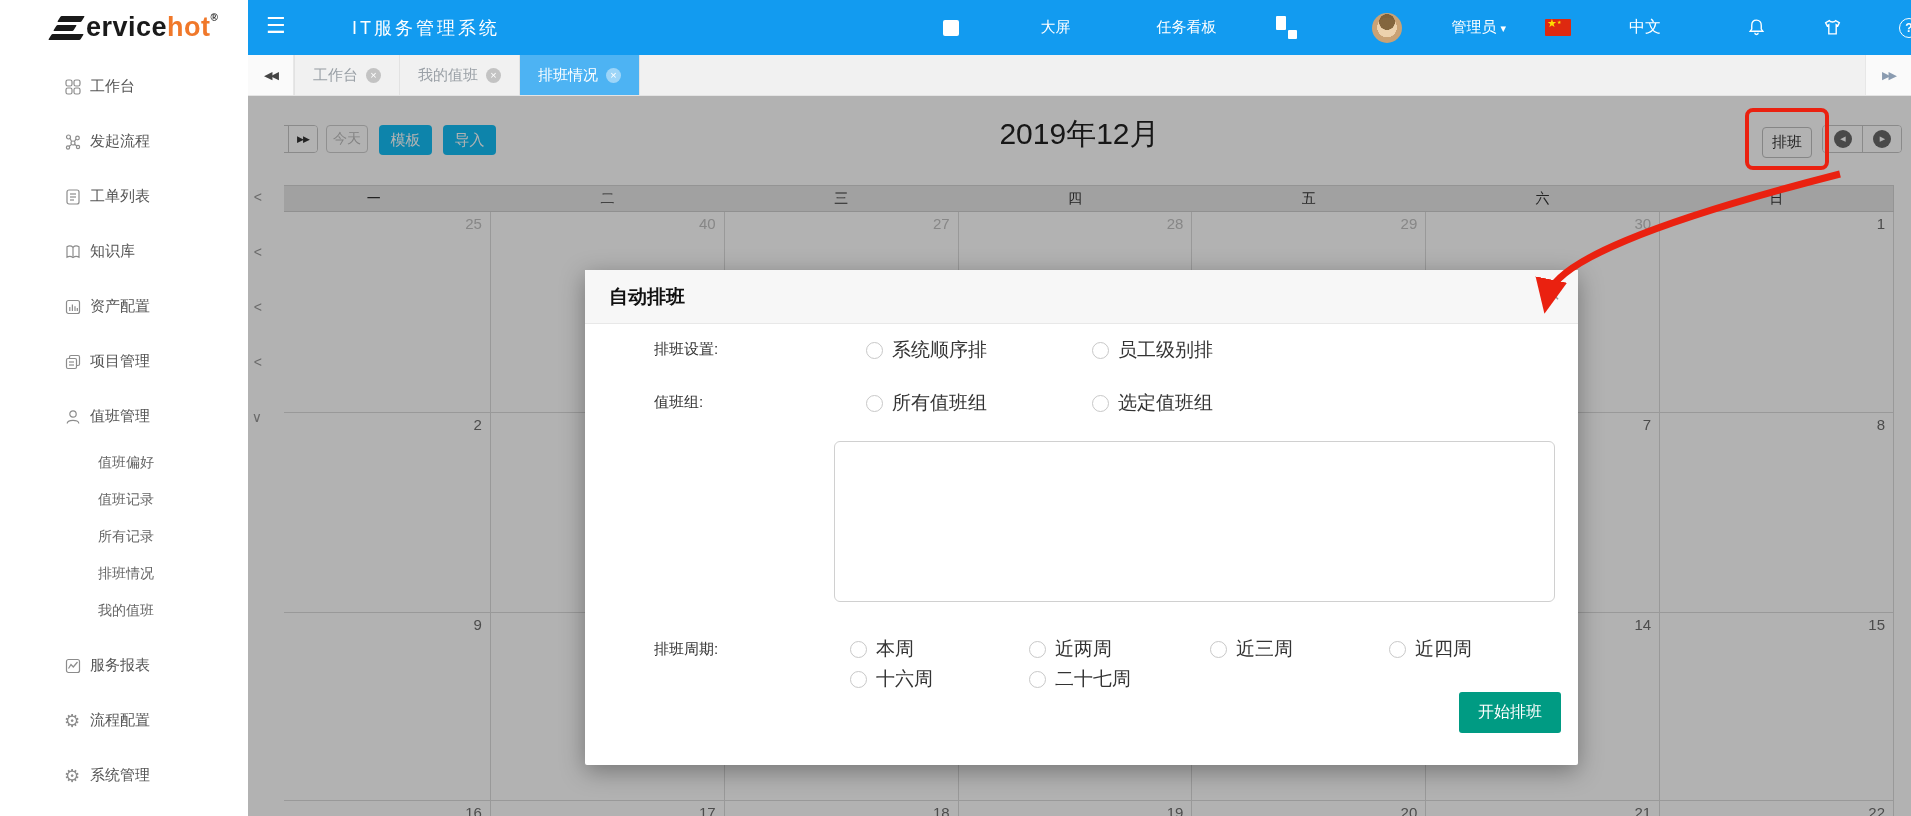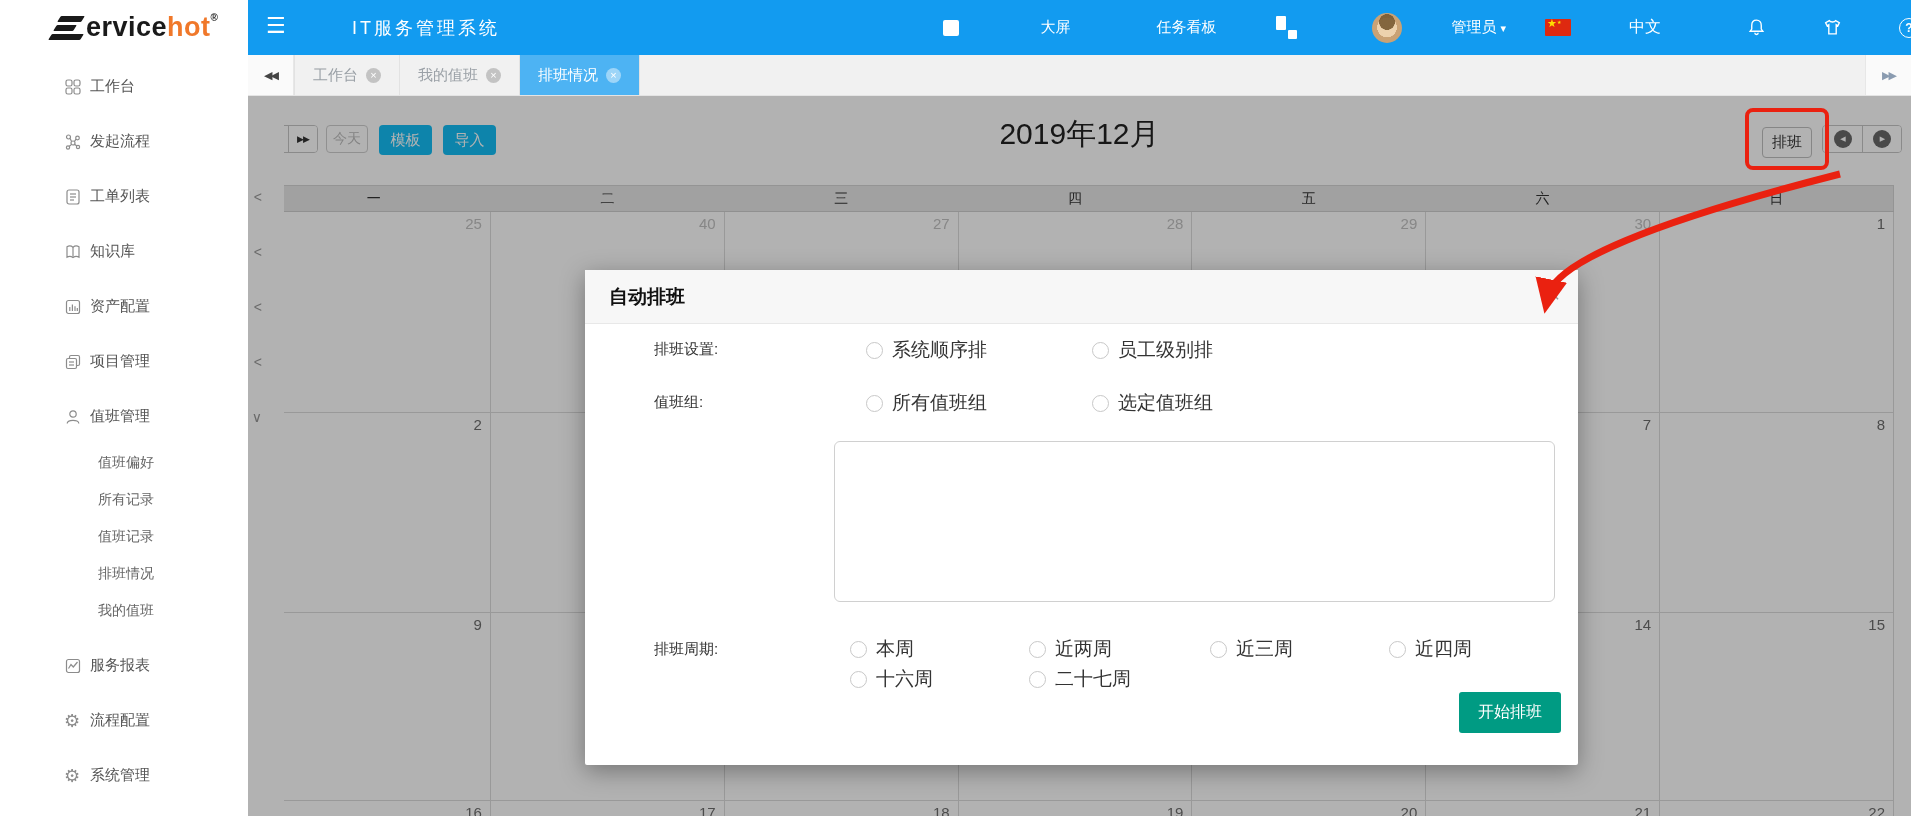--- a/index.html
+++ b/index.html
@@ -201,24 +201,24 @@
           </svg>
         </span>
         <span>值班管理</span>
         <span class="chev">∨</span>
       </div>
       <div class="sub-list">
         <div class="side-sub">
           <span>值班偏好</span>
         </div>
         <div class="side-sub">
+          <span>值班记录</span>
+        </div>
+        <div class="side-sub">
           <span>所有记录</span>
-        </div>
-        <div class="side-sub">
-          <span>值班记录</span>
         </div>
         <div class="side-sub">
           <span>排班情况</span>
         </div>
         <div class="side-sub">
           <span>我的值班</span>
         </div>
       </div>
       <div class="side-item">
         <span class="sicon">

